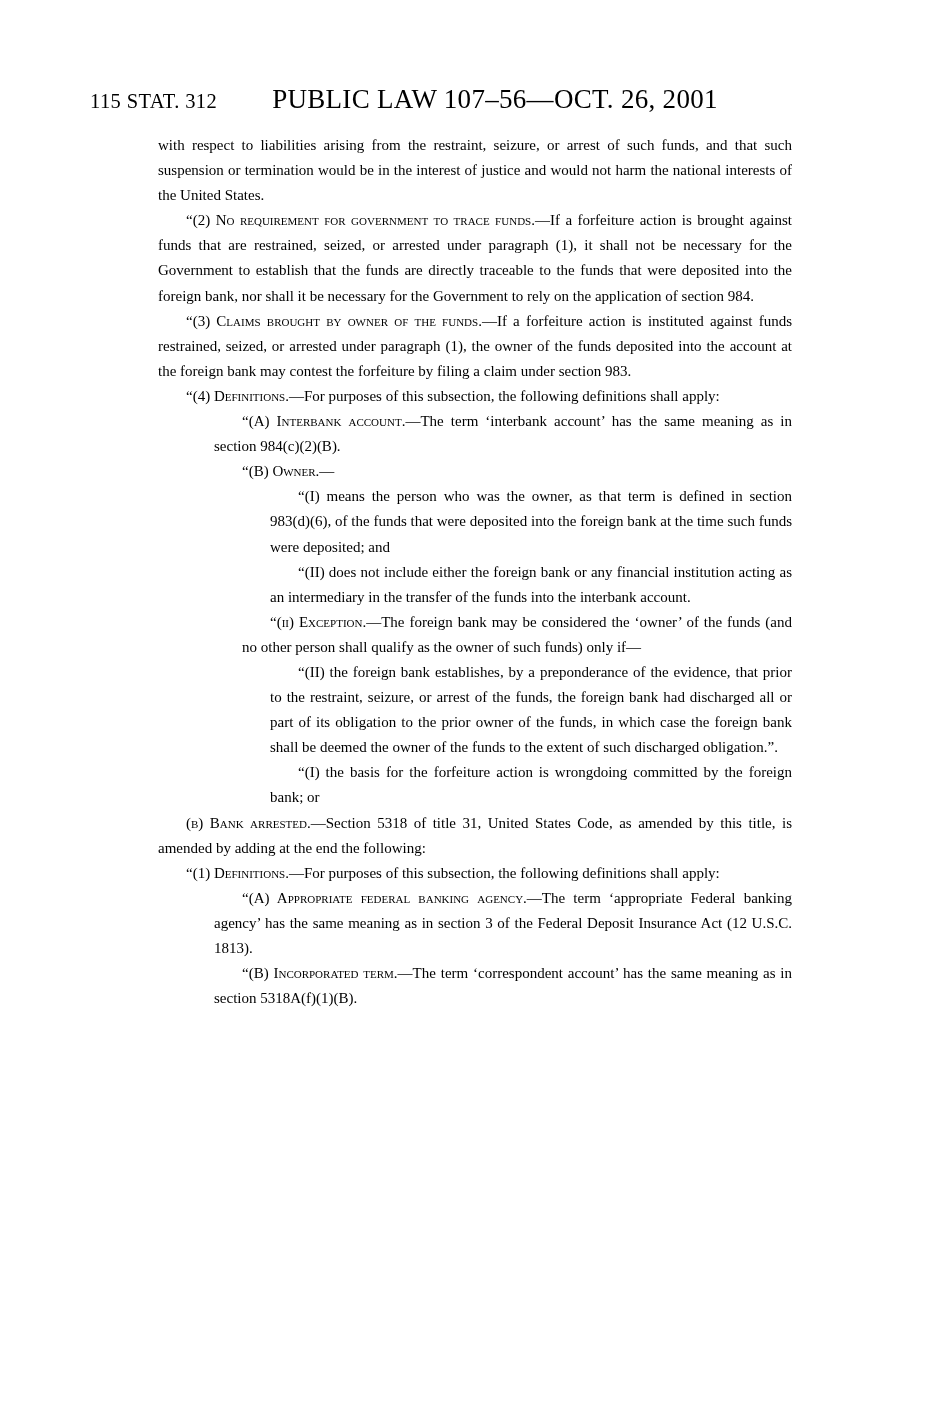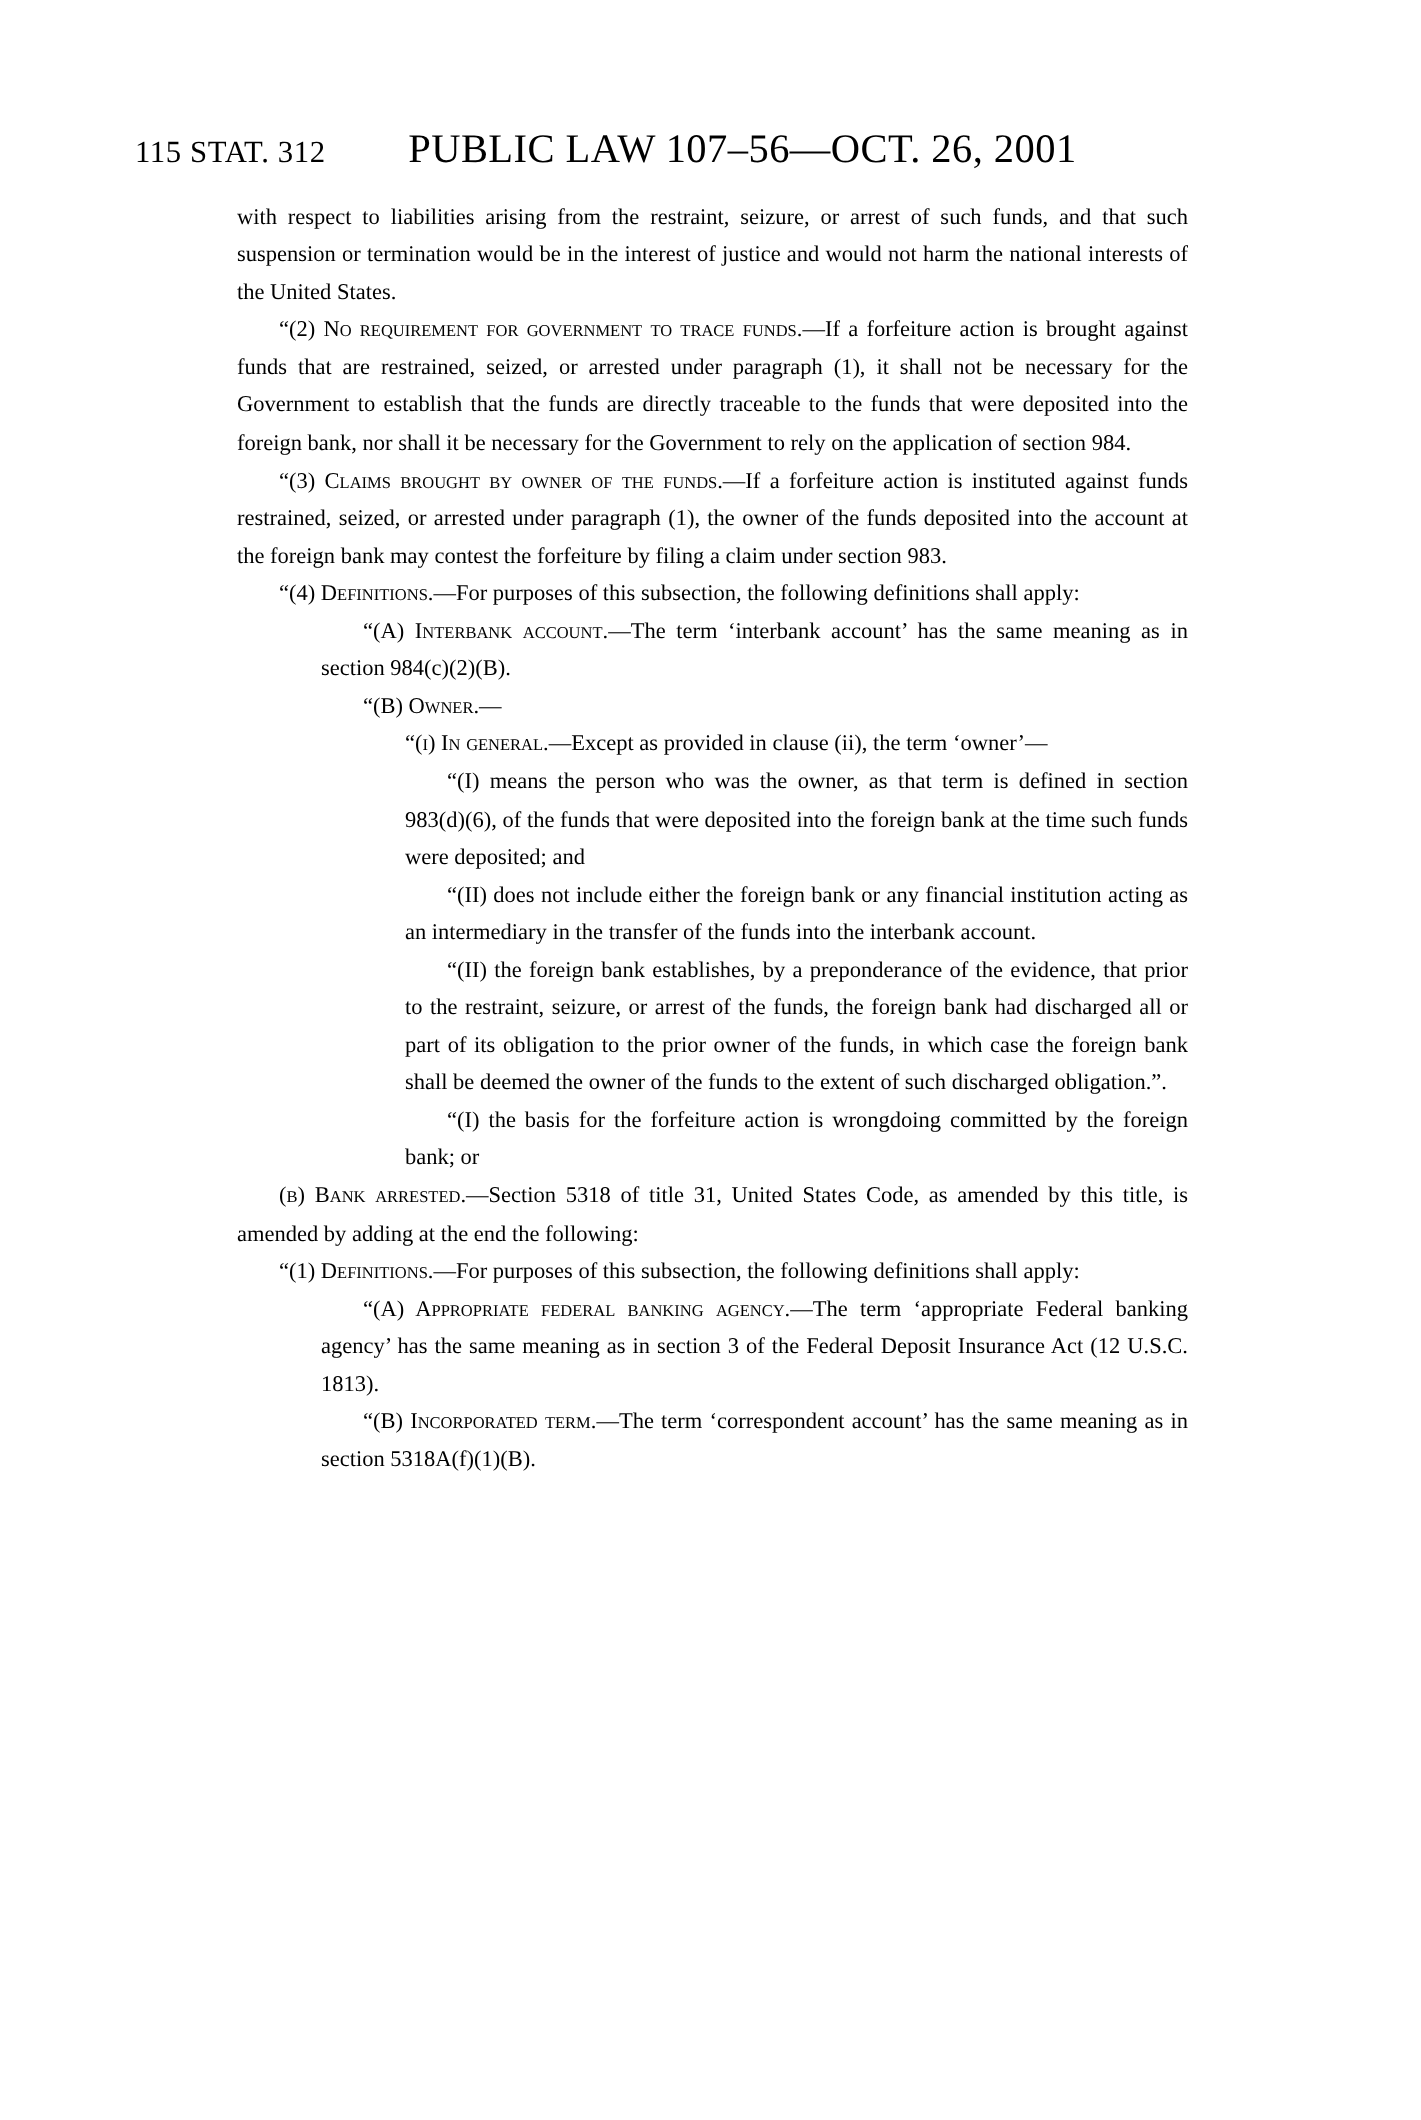--- a/index.html
+++ b/index.html
@@ -84,26 +84,26 @@
     <p class="ind-1"><span class="sc">“(2) No requirement for government to trace funds.—</span><span>If a forfeiture action is brought against funds that are restrained, seized, or arrested under paragraph (1), it shall not be necessary for the Government to establish that the funds are directly traceable to the funds that were deposited into the foreign bank, nor shall it be necessary for the Government to rely on the application of section 984.</span></p>
 
     <p class="ind-1"><span class="sc">“(3) Claims brought by owner of the funds.—</span><span>If a forfeiture action is instituted against funds restrained, seized, or arrested under paragraph (1), the owner of the funds deposited into the account at the foreign bank may contest the forfeiture by filing a claim under section 983.</span></p>
 
     <p class="ind-1"><span class="sc">“(4) Definitions.—</span><span>For purposes of this subsection, the following definitions shall apply:</span></p>
 
     <p class="hang-a"><span class="sc">“(A) Interbank account.—</span><span>The term ‘interbank account’ has the same meaning as in section 984(c)(2)(B).</span></p>
 
     <p class="blk-a nojust" style="text-indent:28px;"><span class="sc">“(B) Owner.—</span></p>
 
-    <p class="hang-b"><span class="sc">“(i) In general.—</span><span>Except as provided in clause (ii), the term ‘owner’—</span></p>
 
     <p class="hang-c">“(I) means the person who was the owner, as that term is defined in section 983(d)(6), of the funds that were deposited into the foreign bank at the time such funds were deposited; and</p>
 
     <p class="hang-c">“(II) does not include either the foreign bank or any financial institution acting as an intermediary in the transfer of the funds into the interbank account.</p>
 
+    <p class="hang-b"><span class="sc">“(ii) Exception.—</span><span>The foreign bank may be considered the ‘owner’ of the funds (and no other person shall qualify as the owner of such funds) only if—</span></p>
 
     <p class="hang-c">“(II) the foreign bank establishes, by a preponderance of the evidence, that prior to the restraint, seizure, or arrest of the funds, the foreign bank had discharged all or part of its obligation to the prior owner of the funds, in which case the foreign bank shall be deemed the owner of the funds to the extent of such discharged obligation.”.</p>
 
     <p class="hang-c">“(I) the basis for the forfeiture action is wrongdoing committed by the foreign bank; or</p>
 
     <p class="ind-1"><span class="sc">(b) Bank arrested.—</span><span>Section 5318 of title 31, United States Code, as amended by this title, is amended by adding at the end the following:</span></p>
 
 
     <p class="ind-1"><span class="sc">“(1) Definitions.—</span><span>For purposes of this subsection, the following definitions shall apply:</span></p>
 

